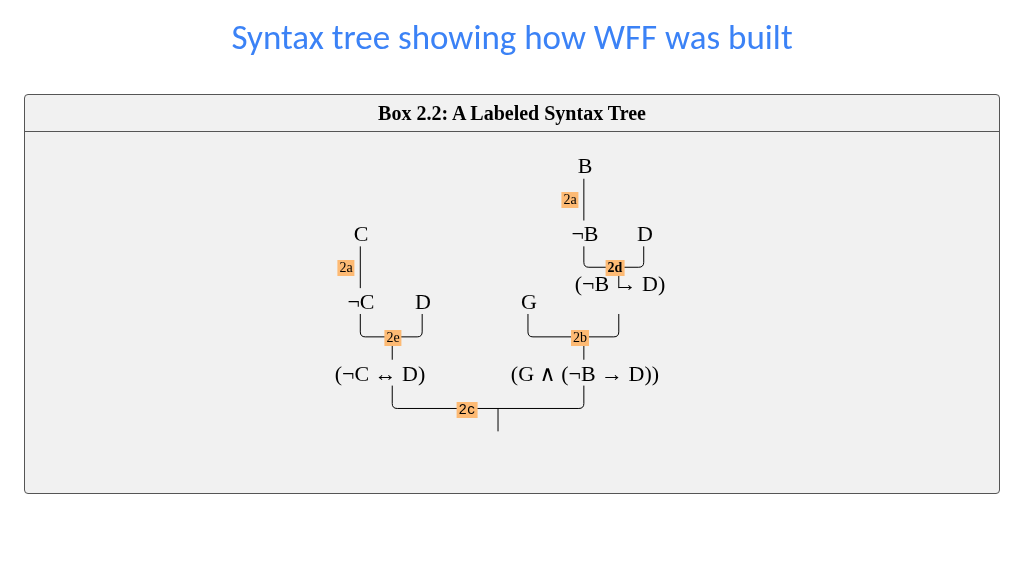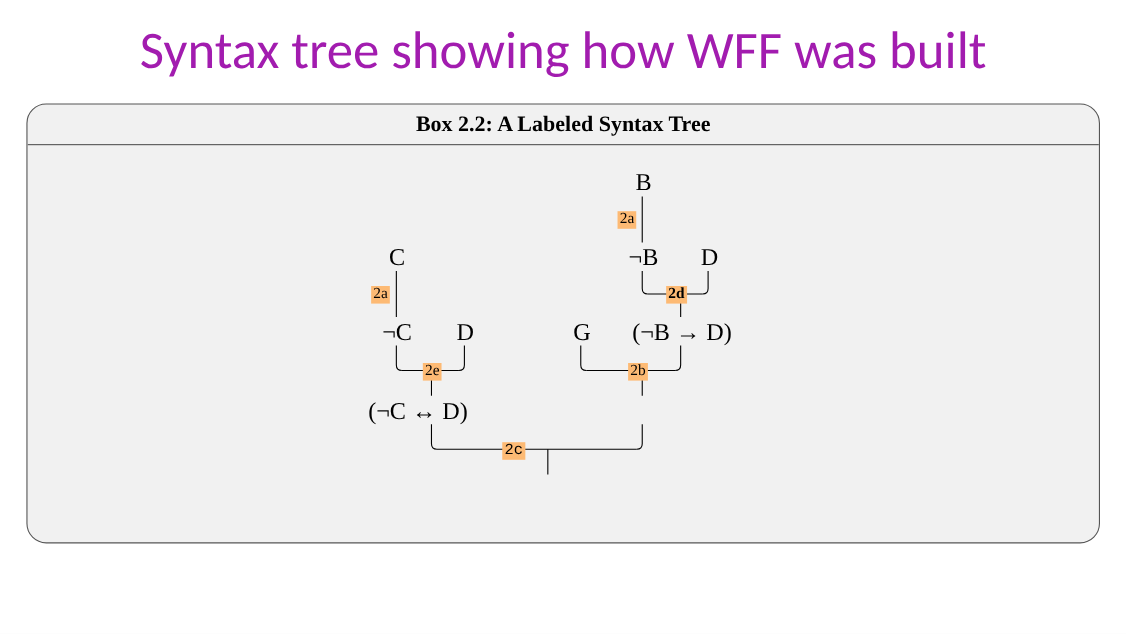--- a/index.html
+++ b/index.html
@@ -9,31 +9,31 @@
     background: #ffffff;
     font-family: "Times New Roman", Times, serif;
     color: #000;
   }
   .slide { position: relative; width: 1024px; height: 576px; }
   .title {
     position: absolute;
     top: 16px; left: 0; right: 0;
     text-align: center;
     font-family: Calibri, Arial, sans-serif;
-    font-size: 48px;
+    font-size: 35px;
     font-weight: 400;
-    color: #a21caf;
+    color: #3b82f6;
   }
   .box {
     position: absolute;
     left: 24px; right: 24px;
     top: 94px;
     height: 400px;
     border: 1px solid #555;
-    border-radius: 18px;
+    border-radius: 4px;
     background: #f1f1f1;
     overflow: hidden;
   }
   .box-title {
     padding: 7px 0 6px 0;
     text-align: center;
     font-weight: bold;
     font-size: 20px;
     border-bottom: 1px solid #555;
     font-family: "Times New Roman", Times, serif;
@@ -98,22 +98,23 @@
           <path d="M 555 278 Q 560 278 560 273 L 560 255"></path>
           <path d="M 474 278 L 474 301"></path>
         </svg>
     <div class="node" style="left: 560px; top: 34px;">B</div>
         <div class="node" style="left: 336px; top: 102px;">C</div>
         <div class="node" style="left: 560px; top: 102px;">¬B</div>
         <div class="node" style="left: 620px; top: 102px;">D</div>
         <div class="node" style="left: 336px; top: 170px;">¬C</div>
         <div class="node" style="left: 398px; top: 170px;">D</div>
         <div class="node" style="left: 504px; top: 170px;">G</div>
-        <div class="node" style="left: 595px; top: 170px;">(¬B → D)</div>
+        <div class="node" style="left: 595px; top: 152px;">(¬B → D)</div>
         <div class="node" style="left: 355px; top: 242px;">(¬C ↔ D)</div>
+        <div class="node" style="left: 560px; top: 242px;">(G ∧ (¬B → D))</div>
         <div class="rule" style="left: 545px; top: 68px;">2a</div>
         <div class="rule" style="left: 321px; top: 136px;">2a</div>
         <div class="rule" style="left: 590px; top: 136px; font-weight: bold;">2d</div>
         <div class="rule" style="left: 368px; top: 206px;">2e</div>
         <div class="rule" style="left: 555px; top: 206px;">2b</div>
         <div class="rule" style="left: 442px; top: 278px; font-family: Liberation Mono, monospace;">2c</div>
       </div>
   </div>
 </div>
 

